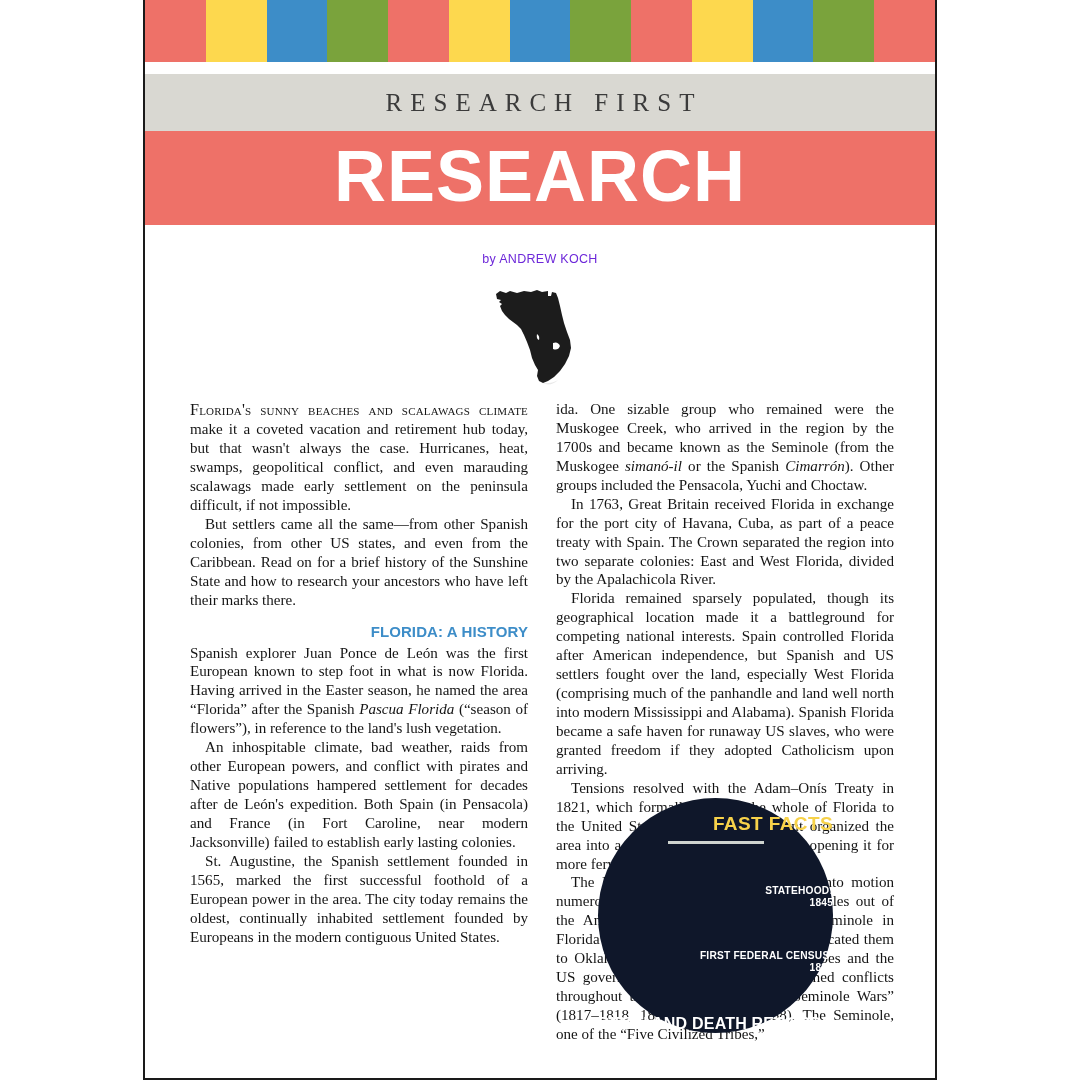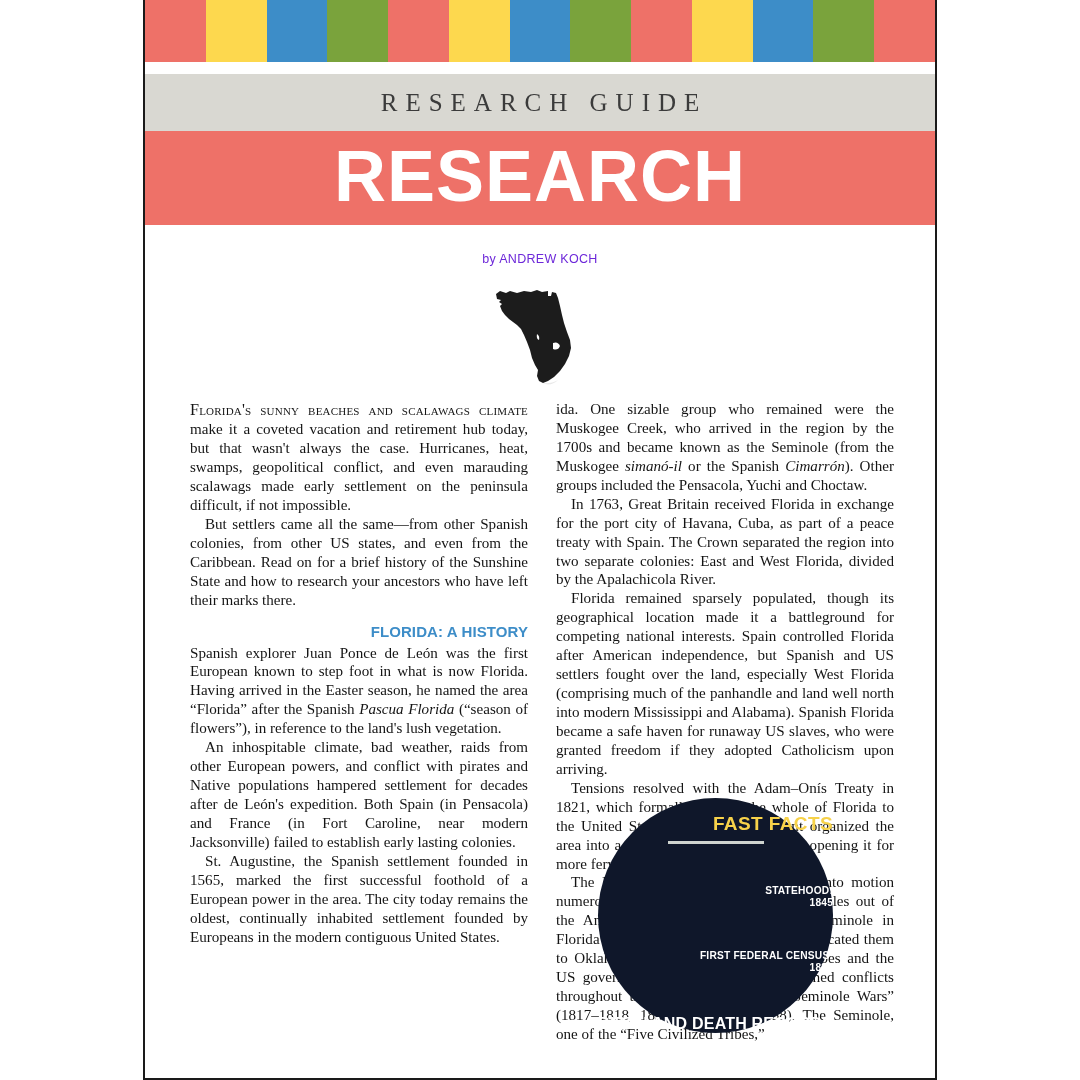--- a/index.html
+++ b/index.html
@@ -191,21 +191,21 @@
         <div class="stripe" style="background: rgb(61, 141, 200);"></div>
         <div class="stripe" style="background: rgb(122, 163, 60);"></div>
         <div class="stripe" style="background: rgb(238, 113, 104);"></div>
         <div class="stripe" style="background: rgb(253, 216, 78);"></div>
         <div class="stripe" style="background: rgb(61, 141, 200);"></div>
         <div class="stripe" style="background: rgb(122, 163, 60);"></div>
         <div class="stripe" style="background: rgb(238, 113, 104);"></div>
       </div>
 
     <div id="kicker-band">
-      <div id="kicker-text">RESEARCH GUIDE</div>
+      <div id="kicker-text">RESEARCH FIRST</div>
     </div>
 
     <div id="title-band">
       <div id="title-text">RESEARCH</div>
     </div>
 
     <div id="byline">by ANDREW KOCH</div>
 
     <div id="state-map">
       <svg width="100" height="105" viewBox="0 0 100 105" aria-hidden="true">

